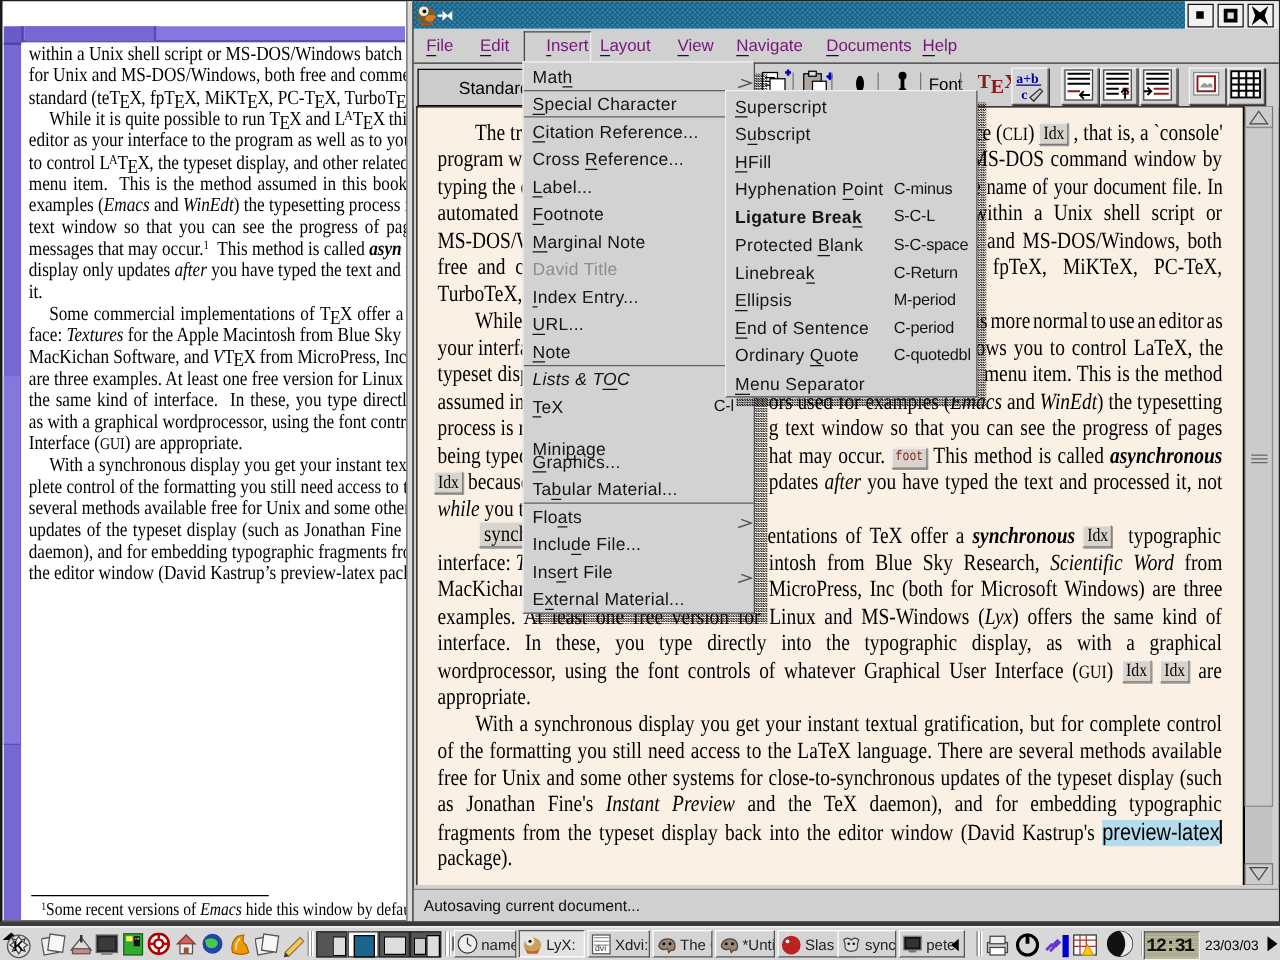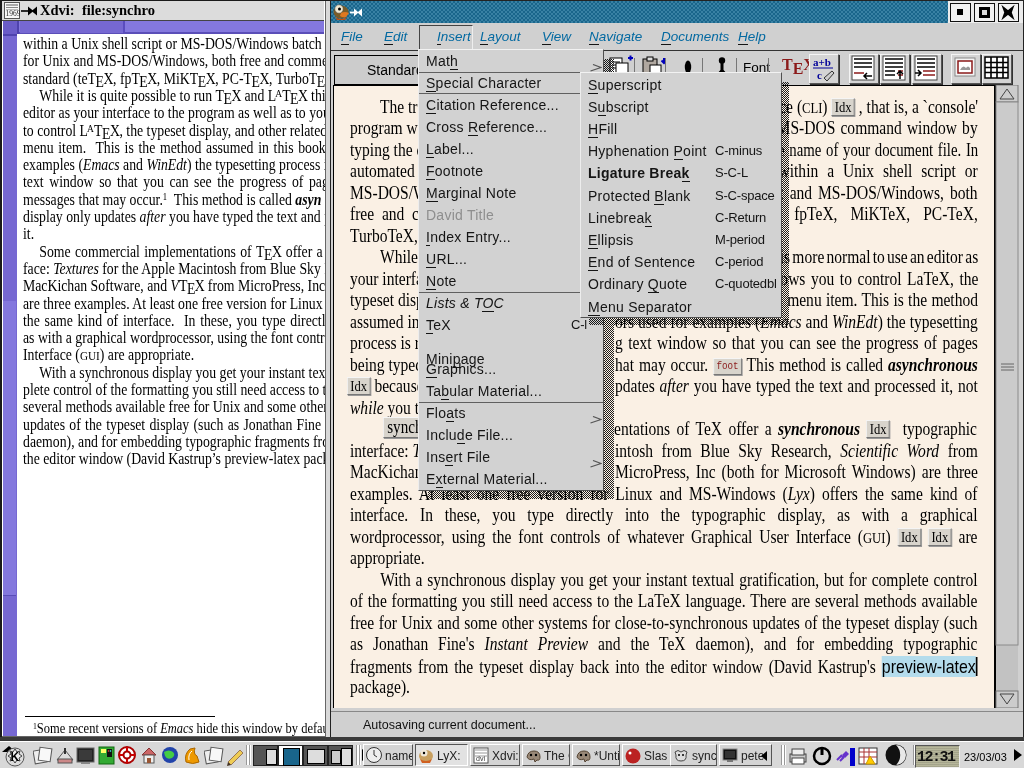--- a/index.html
+++ b/index.html
@@ -22,21 +22,21 @@
 #xdvi-bot{position:absolute;left:0px;top:735px;width:323px;height:5px;background:#d8d8d8;border-top:1px solid #666;box-sizing:border-box;}
 
 #lyx{position:absolute;left:330px;top:0;width:694px;height:741px;background:#d0d0d0;border:1px solid #222;box-sizing:border-box;}
 #lyx-title{position:absolute;left:0px;top:0px;width:617px;height:22px;background:#19658b;
   background-image:radial-gradient(circle at 1px 1px,rgba(120,185,215,0.45) 0.6px,transparent 1px),radial-gradient(circle at 3px 3px,rgba(120,185,215,0.45) 0.6px,transparent 1px);background-size:4px 4px,4px 4px;}
 #lyx-title .txt{position:absolute;left:32px;top:2px;font:bold 15px "Liberation Serif",serif;color:#fff;}
 #lyx-btns{position:absolute;left:617px;top:0;width:75px;height:23px;background:#ececec;}
 .wbtn{position:absolute;top:2px;width:21px;height:19px;background:#f2f2f2;border:1px solid #111;box-sizing:border-box;}
 
 #lyx-menubar{position:absolute;left:0px;top:22px;width:692px;height:27px;background:#d0d0d0;}
-.mi{position:absolute;top:6px;font-size:13.5px;color:#0369a1;font-style:italic;}
+.mi{position:absolute;top:6px;font-size:13.5px;color:#701a75;}
 
 #lyx-toolbar{position:absolute;left:0px;top:49px;width:692px;height:36px;background:#d0d0d0;border-top:1px solid #333;box-sizing:border-box;}
 #combo{position:absolute;left:3px;top:4px;width:98px;height:28px;border:1px solid #000;background:#ccc;}
 #combo span{position:absolute;left:32px;top:6px;font-size:14px;color:#000;}
 .ticon{position:absolute;top:4px;}
 .tsep{position:absolute;top:7px;width:1px;height:21px;background:#777;}
 .tbut{position:absolute;top:3px;width:30px;height:30px;background:#d4d4d4;border:1px solid #888;border-top-color:#f4f4f4;border-left-color:#f4f4f4;border-right-color:#555;border-bottom-color:#555;box-sizing:border-box;box-shadow:1px 1px 0 #333;}
 
 #doc{position:absolute;left:2px;top:84px;width:662px;height:623px;background:#faf0e4;border-left:1px solid #000;border-top:1px solid #000;overflow:hidden;box-sizing:border-box;}
 #doc .ln,#doc .rln,#doc .jln,#doc .mln{position:absolute;font-size:18.5px;font-family:"Liberation Serif",serif;color:#000;line-height:21px;}
@@ -45,52 +45,37 @@
 #doc .jln{left:16px;width:747px;text-align:justify;text-align-last:justify;transform:scaleX(0.84);transform-origin:0 50%;}
 #doc .mln{left:281px;width:432px;text-align:justify;text-align-last:justify;transform:scaleX(0.84);transform-origin:0 50%;}
 .idx{display:inline-block;background:#d8d4cc;border:1px solid #f5f5f5;border-right-color:#777;border-bottom-color:#777;box-shadow:1px 1px 0 #999;font-size:15px;font-family:"Liberation Serif",serif;padding:0 3px;line-height:16px;vertical-align:1px;}
 .foot{display:inline-block;background:#d8d4cc;border:1px solid #f5f5f5;border-right-color:#777;border-bottom-color:#777;box-shadow:1px 1px 0 #999;font:11px "Liberation Mono",monospace;color:#8b1a1a;padding:1px 3px;line-height:13px;vertical-align:2px;}
 .cli{font-size:15px;}
 .hl{background:#b4dcec;font-family:"Liberation Sans",sans-serif;font-size:19px;}
 
 #vscroll{position:absolute;left:663px;top:84px;width:28px;height:623px;}
 
 #status{position:absolute;left:0px;top:710px;width:692px;height:26px;background:#d0d0d0;border-top:1px solid #888;}
-#status span{position:absolute;left:8px;top:6px;font-size:12.5px;color:#111;margin-left:24px;}
+#status span{position:absolute;left:8px;top:6px;font-size:12.5px;color:#111;}
 
 .menu{position:absolute;background:#d2d2d2;border:1px solid #505050;border-top-color:#f2f2f2;border-left-color:#ededed;box-sizing:border-box;}
 .menu .it{position:absolute;left:7px;font-size:14px;letter-spacing:0.25px;color:#151515;white-space:nowrap;}
 .menu .acc{position:absolute;font-size:13px;letter-spacing:-0.2px;color:#151515;white-space:nowrap;}
 .menu .sep{position:absolute;left:0px;height:1px;background:#606060;}
 .sel{position:absolute;left:0px;width:100%;border-top:1px solid #606060;border-bottom:1px solid #606060;box-sizing:border-box;}
 u{text-decoration:none;border-bottom:1px solid #151515;}
 
 #taskbar{position:absolute;left:0;top:741px;width:1024px;height:27px;background:#d8d8d8;border-top:1px solid #fff;box-sizing:border-box;}
 .tbtn{position:absolute;top:2px;height:22px;background:#d4d4d4;border:1px solid #fff;border-right-color:#555;border-bottom-color:#555;box-sizing:border-box;font-size:12px;color:#222;overflow:hidden;white-space:nowrap;}
 .tbtn.active{background:#e2e2e2;border:1px solid #555;border-right-color:#fff;border-bottom-color:#fff;}
 .grip{position:absolute;top:3px;width:5px;height:20px;background:repeating-linear-gradient(90deg,#999 0 1px,#fff 1px 3px);}
 </style></head>
 <body>
 
 <div id="xdvi">
-  <div id="xdvi-title">
-    <svg class="abs" style="left:2px;top:1px" width="16" height="17">
-        <rect x="0.5" y="0.5" width="15" height="16" fill="#f8f8f8" stroke="#555"></rect>
-        <rect x="2" y="2" width="12" height="2" fill="#aaa"></rect>
-        <rect x="2" y="5" width="12" height="1" fill="#888"></rect>
-        <rect x="2" y="7" width="12" height="1" fill="#bbb"></rect>
-        <text x="1.5" y="14" font-size="7.5" font-family="Liberation Serif" fill="#222">1969</text>
-      </svg>
-    <svg class="abs" style="left:19px;top:5px" width="16" height="10">
-        <line x1="0" y1="5" x2="7" y2="5" stroke="#000" stroke-width="1.6"></line>
-        <path d="M7 0.5 L12.5 5 L7 9.5 Z" fill="#000"></path>
-        <path d="M16 0.5 L10.5 5 L16 9.5 Z" fill="#000"></path>
-      </svg>
-    <span class="txt">Xdvi:&nbsp;&nbsp;file:synchro</span>
-  </div>
   <div id="xdvi-hsb">
       <div class="bot"></div>
       <div class="thumb"></div>
     </div>
   <div id="xdvi-corner"></div>
   <div id="xdvi-vsb">
       <div class="thumb"></div>
     </div>
   <div id="xdvi-page">
       <div class="ln" style="top: 1px;">within a Unix shell script or MS-DOS/Windows batch fil</div>

